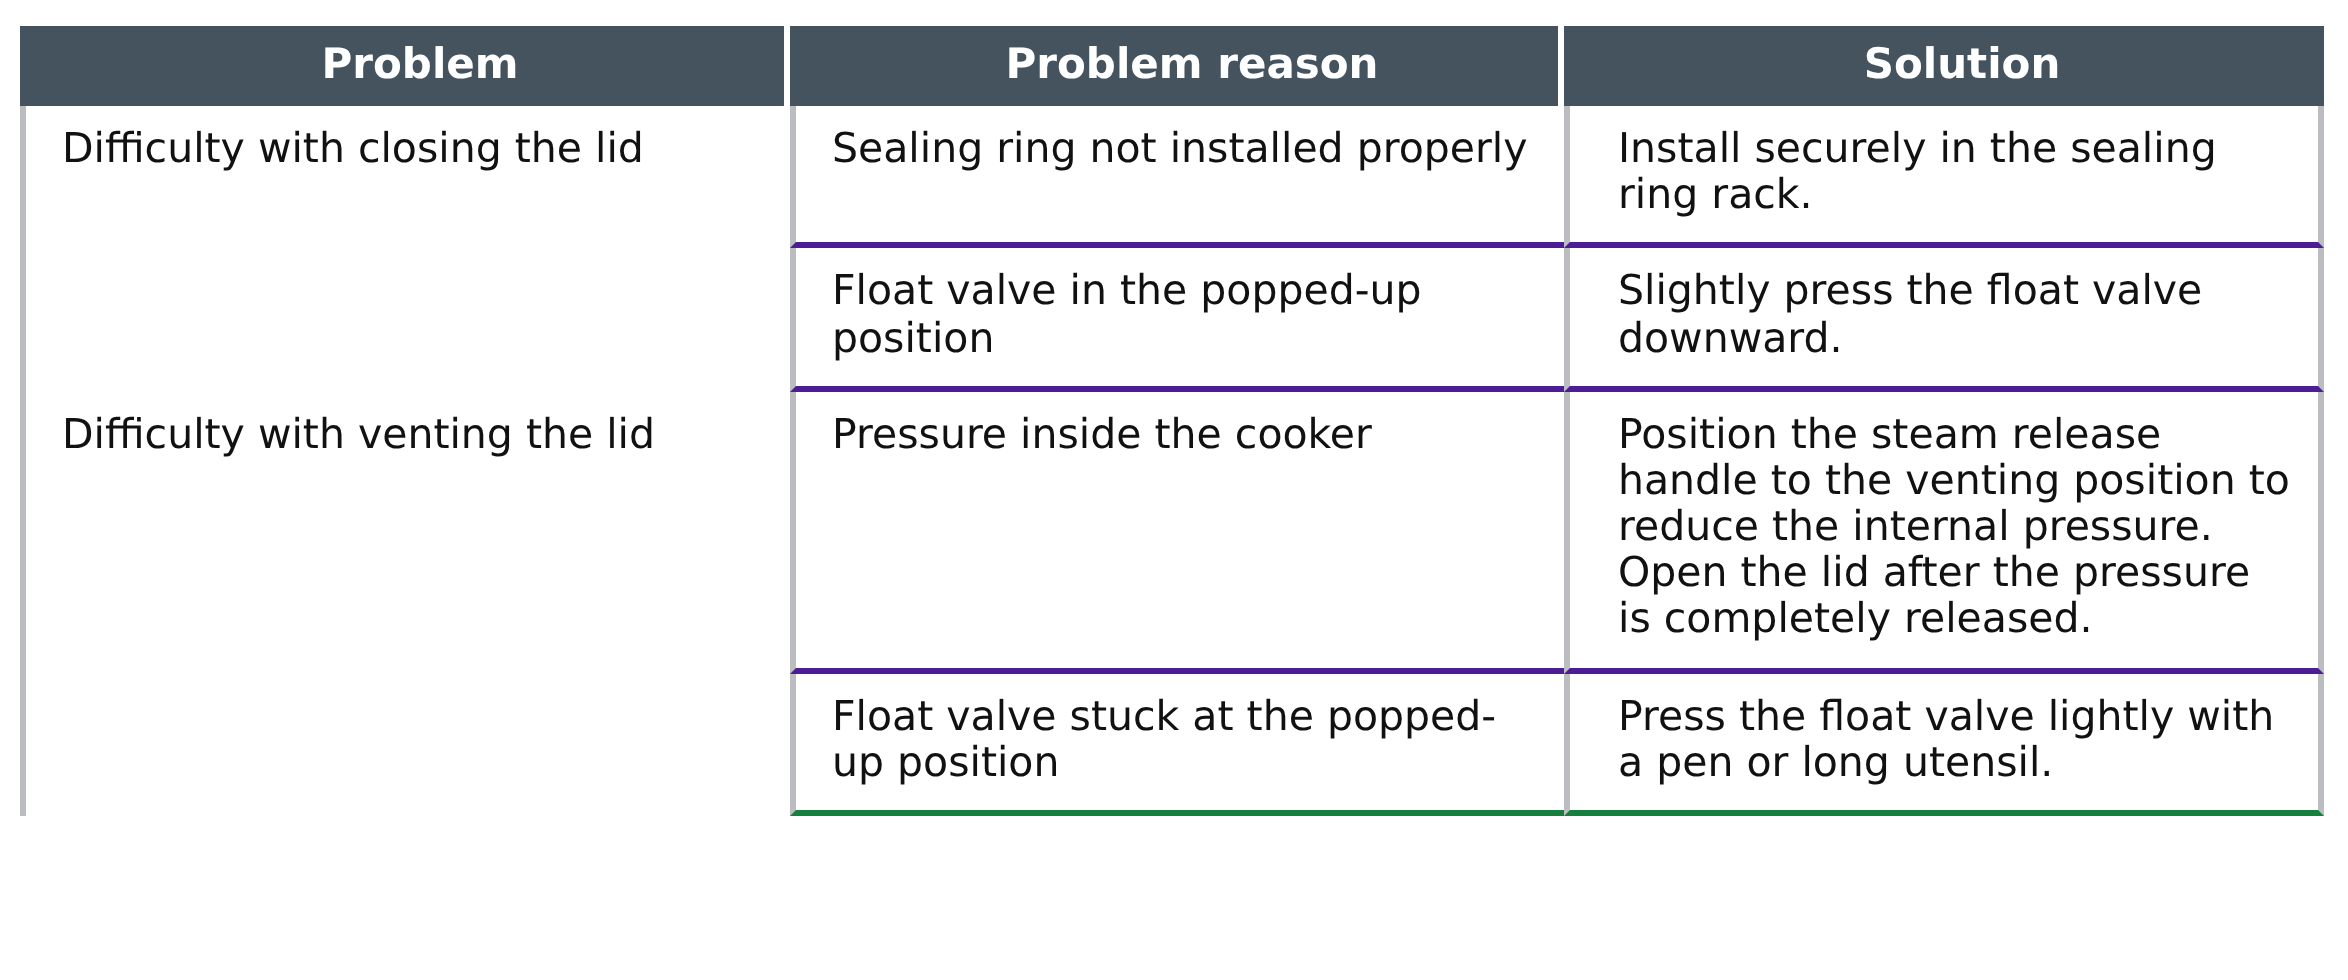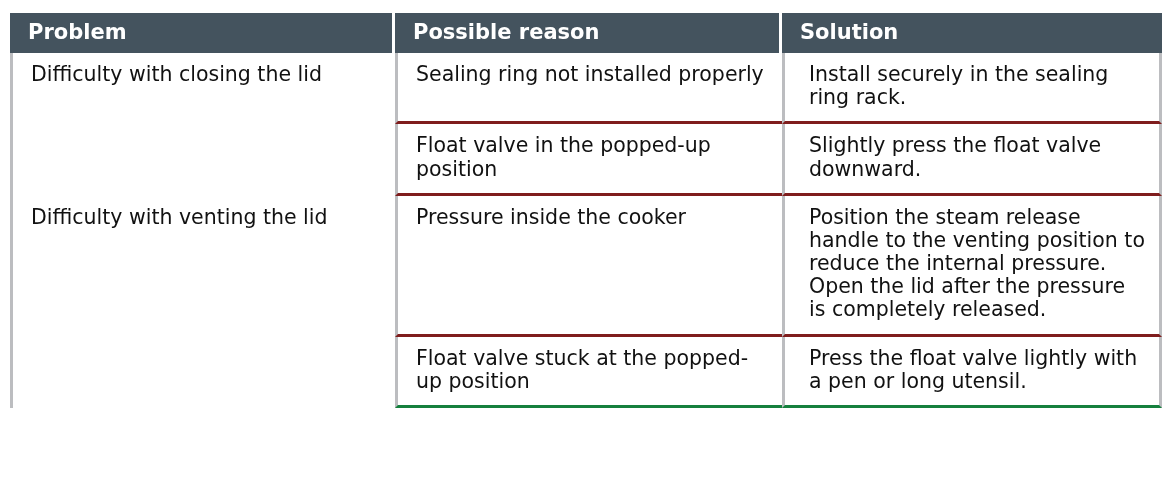--- a/index.html
+++ b/index.html
@@ -23,41 +23,41 @@
     border-spacing: 0;
     table-layout: fixed;
   }
 
   
   thead th {
     background: #44535e;
     color: #ffffff;
     font-weight: bold;
     font-size: 21px;
-    text-align: left;
+    text-align: center;
     vertical-align: middle;
     padding: 7px 0 9px 18px;
     border-right: 3px solid #ffffff;
     line-height: 1.15;
   }
   thead th.last-head {
     border-right: none;
     margin-left: 15px;
   }
 
   
   tbody td {
     background: #ffffff;
     color: #111111;
     font-size: 20.5px;
     line-height: 1.13;
     vertical-align: top;
     padding: 10px 12px 12px 18px;
     border-left: 3px solid #bcbdc0;
-    border-bottom: 3px solid #7f1d1d;
+    border-bottom: 3px solid #4c1d95;
     word-wrap: break-word;
   }
   tbody td.col-last {
     border-right: 3px solid #bcbdc0;
     padding-left: 24px;
   }
   tbody td.no-bottom {
     border-bottom: none;
     margin-left: 42px;
   }
@@ -77,21 +77,21 @@
 
 <table id="troubleshooting-table">
   <colgroup>
     <col class="col-problem">
     <col class="col-reason">
     <col class="col-solution">
   </colgroup>
   <thead>
     <tr>
       <th>Problem</th>
-      <th>Possible reason</th>
+      <th>Problem reason</th>
       <th class="last-head">Solution</th>
     </tr>
   </thead>
   <tbody>
 
     <tr>
       <td class="problem-cell no-bottom" rowspan="2">Difficulty with closing the lid</td>
       <td>Sealing ring not installed properly</td>
       <td class="col-last">Install securely in the sealing ring rack.</td>
     </tr>

